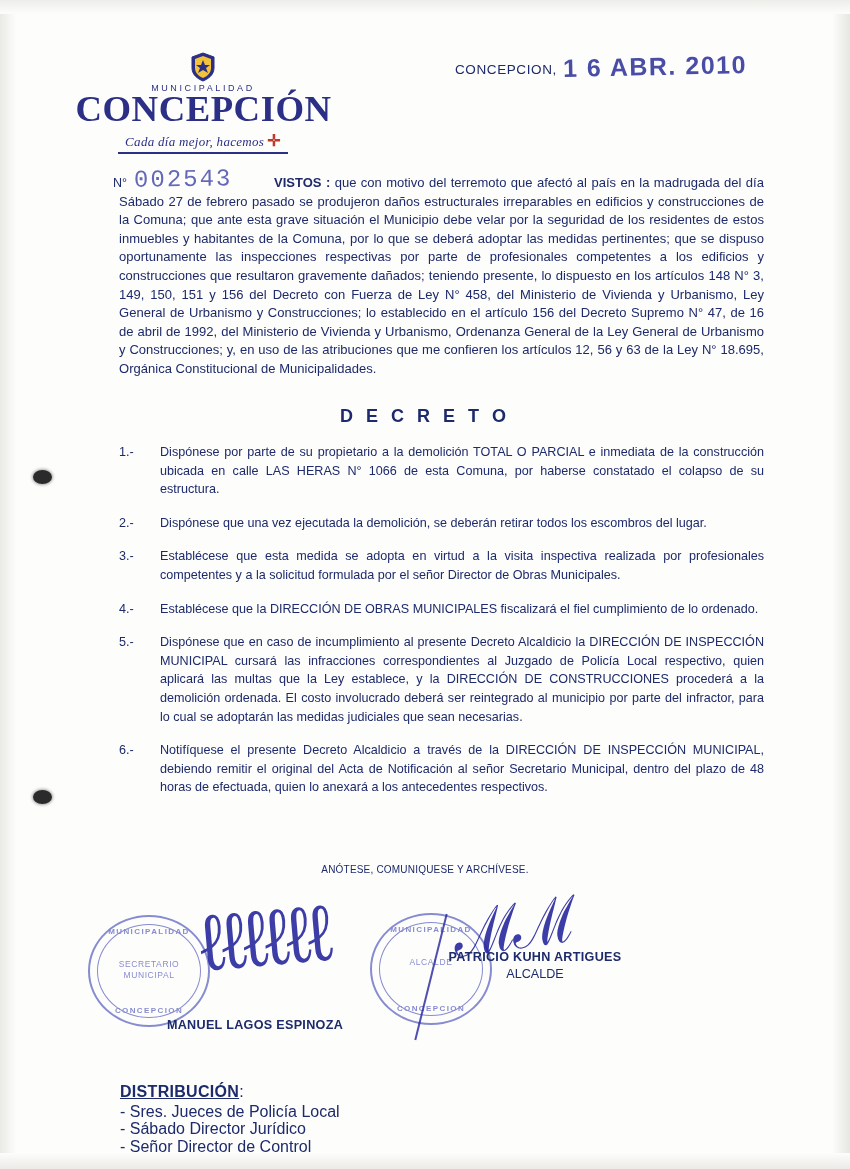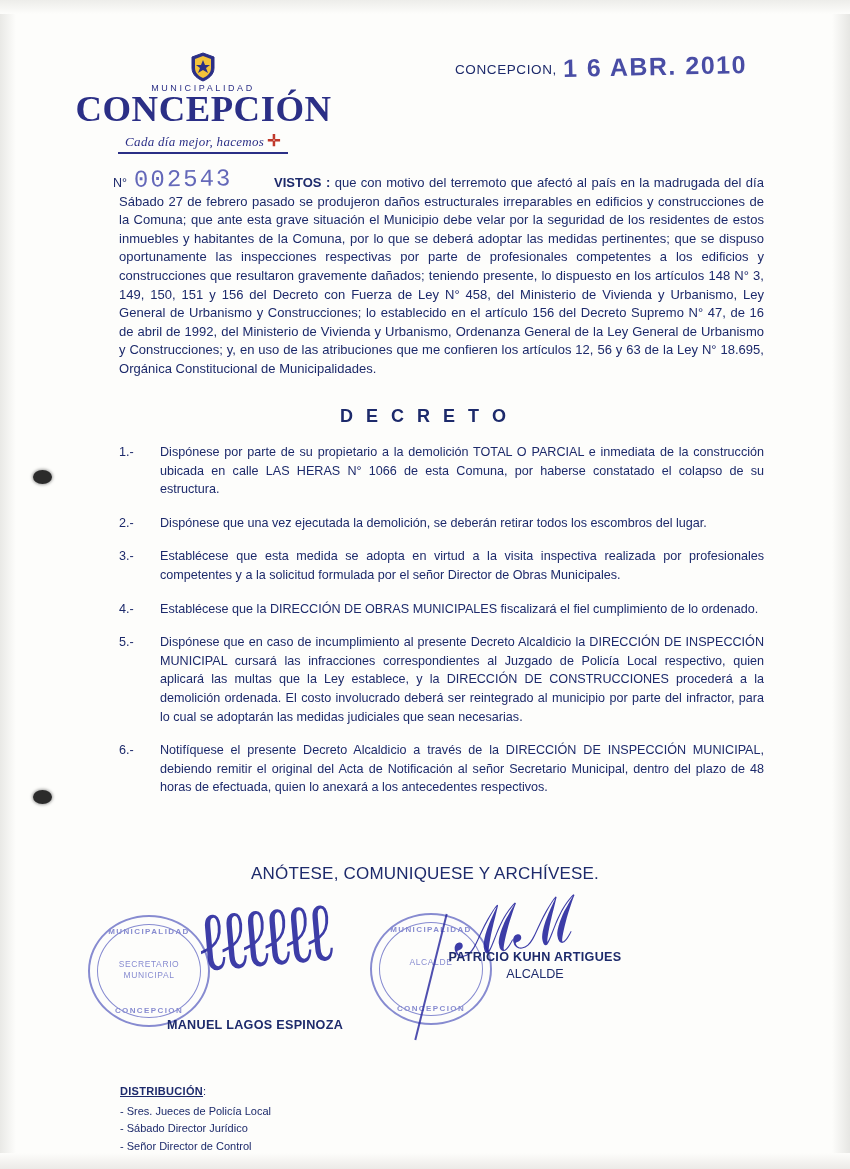--- a/index.html
+++ b/index.html
@@ -204,21 +204,21 @@
     text-align: left;
     font-size: 12.6px;
   }
 
   .closing {
     position: absolute;
     left: 0;
     top: 864px;
     width: 850px;
     text-align: center;
-    font-size: 17px;
+    font-size: 10px;
     color: #1d2a6b;
     letter-spacing: 0.2px;
   }
 
   
   .sig-area {
     position: absolute;
     left: 0;
     top: 905px;
     width: 850px;
@@ -310,21 +310,21 @@
   }
   .sig-name.left { left: 110px; top: 1001px; width: 290px; }
   .sig-name.right { left: 390px; top: 933px; width: 290px; }
   .sig-name .bold { font-weight: bold; letter-spacing: 0.3px; }
 
   
   .distribution {
     position: absolute;
     left: 120px;
     top: 1083px;
-    font-size: 11px;
+    font-size: 16px;
     line-height: 17.5px;
     color: #1d2a6b;
   }
   .distribution .dtitle {
     font-weight: bold;
     text-decoration: underline;
     letter-spacing: 0.3px;
   }
   .distribution ul {
     list-style: none;

